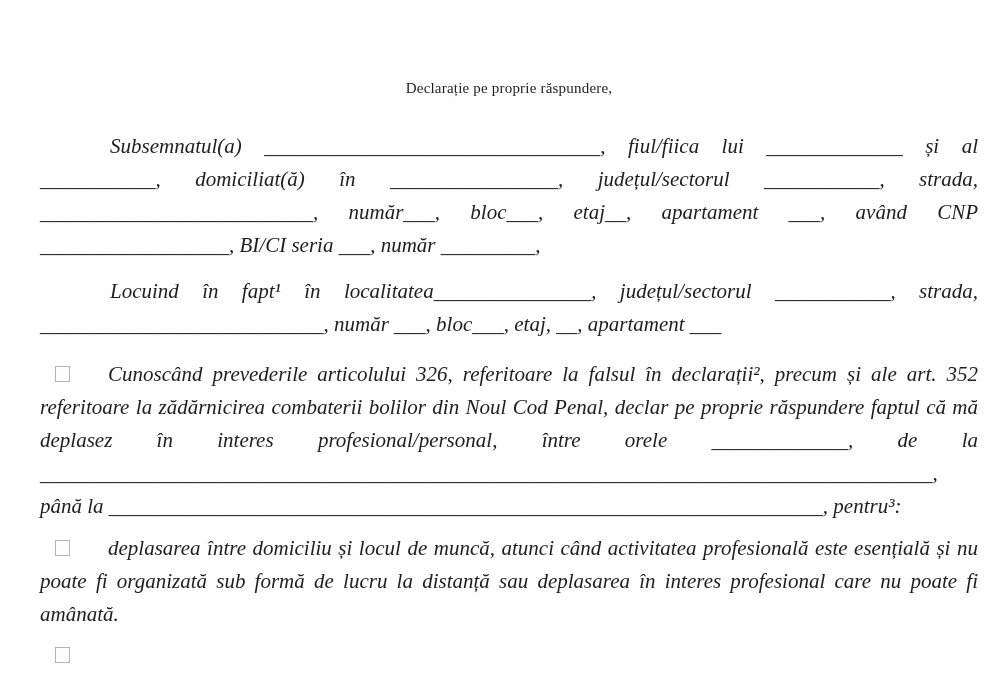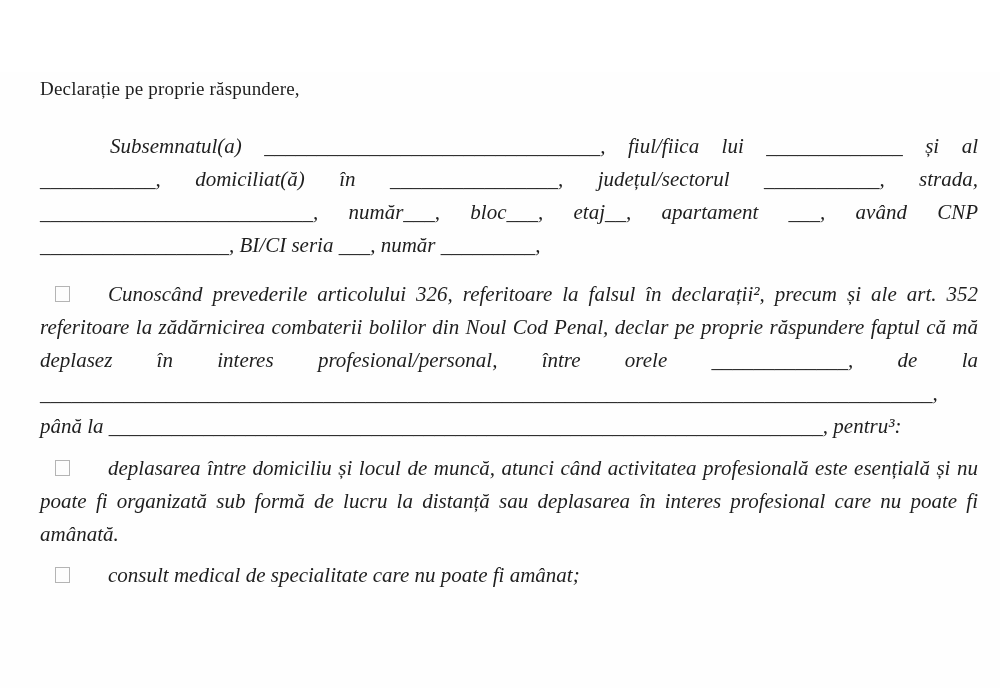--- a/index.html
+++ b/index.html
@@ -16,23 +16,23 @@
     height: 688px;
     padding: 0 22px 0 40px;
     background: #fefefe;
     font-family: "Liberation Serif", "DejaVu Serif", serif;
     font-size: 21px;
     line-height: 33px;
     color: #1e1e1e;
     filter: blur(0.3px);
   }
   .title {
-    font-size: 19px;
+    font-size: 15px;
     font-weight: 400;
-    text-align: left;
+    text-align: center;
     margin: 72px 0 25px 0;
     letter-spacing: 0.2px;
   }
   .para {
     margin: 0 0 13px 0;
     text-align: justify;
     font-style: italic;
   }
   .indent { text-indent: 70px; }
   .check  { text-indent: 15px; }
@@ -52,20 +52,21 @@
 </style>
 </head>
 <body>
 
 <div class="page">
 
   <h1 class="title">Declarație pe proprie răspundere,</h1>
 
   <p class="para indent"><span class="ptext">Subsemnatul(a) ________________________________, fiul/fiica lui _____________ și al ___________, domiciliat(ă) în ________________, județul/sectorul ___________, strada, __________________________, număr___, bloc___, etaj__, apartament ___, având CNP __________________, BI/CI seria ___, număr _________,</span></p>
 
+  <p class="para indent mb17"><span class="ptext">Locuind în fapt¹ în localitatea_______________, județul/sectorul ___________, strada, ___________________________, număr ___, bloc___, etaj, __, apartament ___</span></p>
 
   <p class="para check mb9"><span class="checkbox"></span><span class="ptext">Cunoscând prevederile articolului 326, referitoare la falsul în declarații², precum și ale art. 352 referitoare la zădărnicirea combaterii bolilor din Noul Cod Penal, declar pe proprie răspundere faptul că mă deplasez în interes profesional/personal, între orele _____________, de la _____________________________________________________________________________________, până la ____________________________________________________________________, pentru³:</span></p>
 
   <p class="para check mb8"><span class="checkbox"></span><span class="ptext">deplasarea între domiciliu și locul de muncă, atunci când activitatea profesională este esențială și nu poate fi organizată sub formă de lucru la distanță sau deplasarea în interes profesional care nu poate fi amânată.</span></p>
 
-  <p class="para check"><span class="checkbox"></span><span class="ptext">consult medical de specialitate care nu poate fi amânat;</span></p>
+  <p class="para check"><span class="checkbox"></span></p>
 
 </div>
 
 </body></html>

